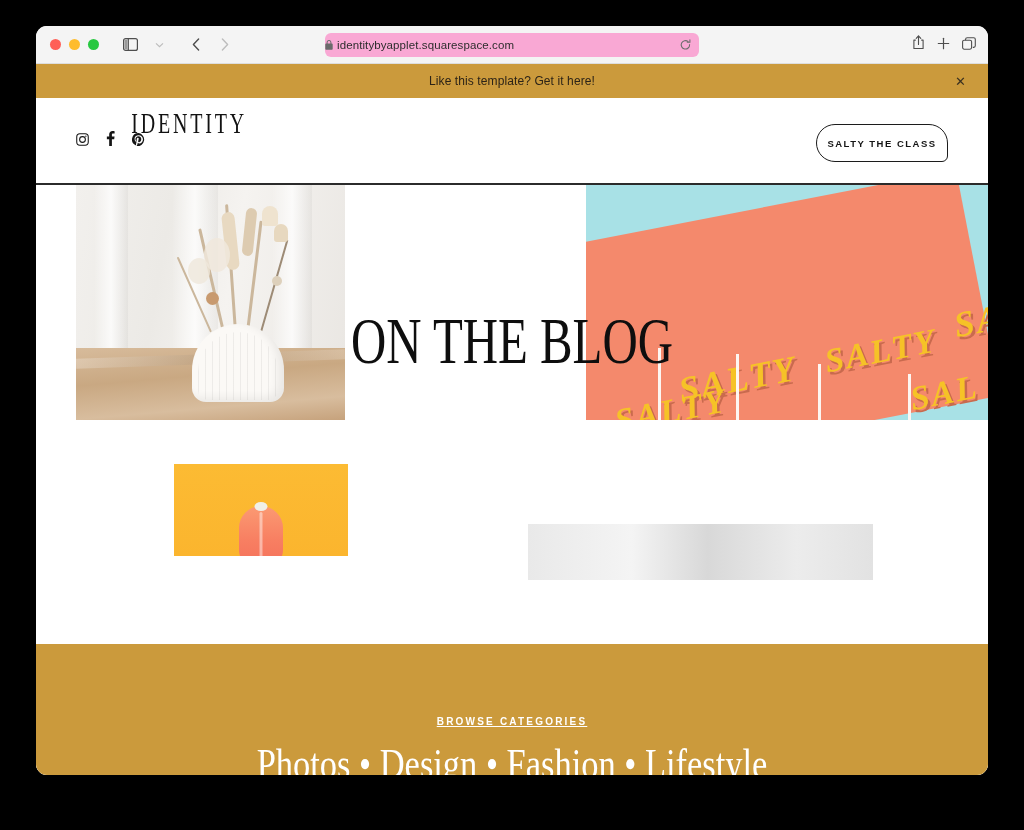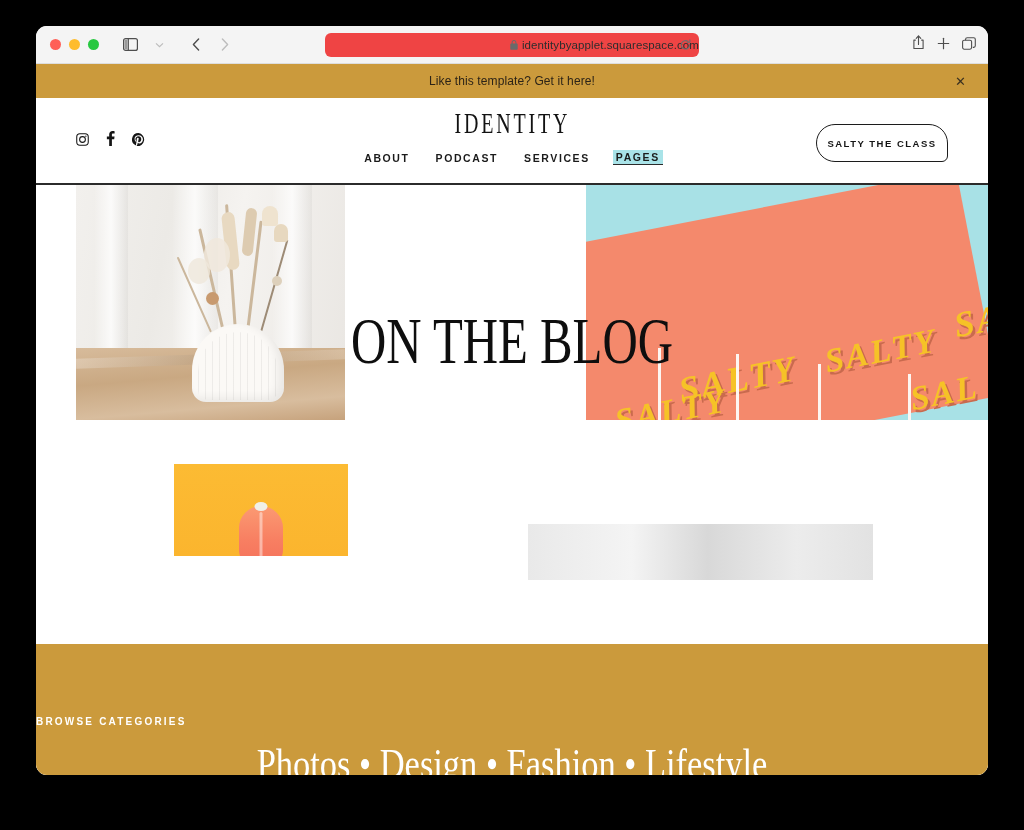--- a/index.html
+++ b/index.html
@@ -49,23 +49,23 @@
   .tb-btn svg { display: block; }
 
   #url-bar-wrap {
     position: absolute; left: 0; right: 0;
     display: flex; justify-content: center;
     pointer-events: none;
   }
   #url-bar {
     pointer-events: auto;
     width: 374px; height: 24px;
-    background: #ef4444;
+    background: #f9a8d4;
     border-radius: 6px;
-    display: flex; align-items: center; justify-content: flex-end;
+    display: flex; align-items: center; justify-content: flex-start;
     position: relative;
   }
   #url-lock { margin-right: 4px; color: #6a6a6a; display: flex; align-items: center; }
   #url-text {
     font-size: 11.5px; color: #2d2d2d; letter-spacing: .1px;
     white-space: nowrap;
   }
   #reload-icon {
     position: absolute; right: 8px; top: 50%; transform: translateY(-50%);
     color: #6d6d6d; display: flex;
@@ -106,21 +106,21 @@
     background: #ffffff;
     z-index: 5;
   }
   #social-icons {
     position: absolute; left: 40px; top: 33px;
     display: flex; gap: 17px; align-items: center;
     color: #151515;
   }
   #brand-block {
     position: absolute; left: 0; right: 0; top: 12px;
-    display: flex; flex-direction: column; align-items: center;
+    display: flex; flex-direction: column; 
   }
   #brand-logo {
     font-family: "Liberation Serif", serif;
     font-size: 25px;
     letter-spacing: 3.5px;
     color: #121212;
     transform: scaleX(.80) scaleY(1.14);
     font-weight: 400;
   }
   #main-nav {
@@ -278,23 +278,24 @@
 
   
   #footer-categories {
     position: absolute; left: 0; right: 0; bottom: 0;
     height: 239px;
     background: #cb9a3c;
     z-index: 3;
   }
   #browse-label {
     position: absolute; left: 0; right: 0; top: 72px;
-    text-align: left;
+    text-align: center;
     font-size: 10px; letter-spacing: 2.2px; font-weight: 700;
     color: #ffffff;
+    text-decoration: underline;
   }
   #category-list {
     position: absolute; left: 0; right: 0; top: 96px;
     text-align: center;
     font-family: "Liberation Serif", serif;
     font-size: 42px;
     color: #ffffff;
     transform: scaleX(.82);
     white-space: nowrap;
   }
@@ -400,26 +401,20 @@
           </span>
           <span>
             <svg width="13" height="13" viewBox="0 0 14 14" fill="currentColor">
               <path d="M7 0a7 7 0 0 0-2.6 13.5c-.06-.55-.11-1.4.02-2l.84-3.56s-.21-.43-.21-1.06c0-1 .58-1.74 1.3-1.74.61 0 .9.46.9 1.01 0 .62-.39 1.54-.6 2.4-.17.72.36 1.3 1.07 1.3 1.29 0 2.28-1.36 2.28-3.32 0-1.74-1.25-2.95-3.03-2.95-2.06 0-3.27 1.55-3.27 3.15 0 .62.24 1.29.54 1.65a.22.22 0 0 1 .5.21l-.2.82c-.4.13-.1.16-.24.1-.88-.41-1.43-1.7-1.43-2.74C2.37 4.5 3.98 2.4 7.2 2.4c2.58 0 4.59 1.84 4.59 4.3 0 2.57-1.62 4.63-3.87 4.63-.76 0-1.47-.39-1.71-.86l-.47 1.78c-.17.65-.62 1.47-.93 1.97A7 7 0 1 0 7 0z"></path>
             </svg>
           </span>
         </div>
 
         <div id="brand-block">
           <div id="brand-logo">IDENTITY</div>
-          <div id="main-nav">
-            <span class="nav-item">ABOUT</span>
-            <span class="nav-item">PODCAST</span>
-            <span class="nav-item">SERVICES</span>
-            <span class="nav-item active">PAGES</span>
-          </div>
         </div>
 
         <div id="join-class-button">
           <span id="join-class-label">SALTY THE CLASS</span>
         </div>
       </div>
       <div id="header-rule"></div>
 
       <div id="hero">
 

